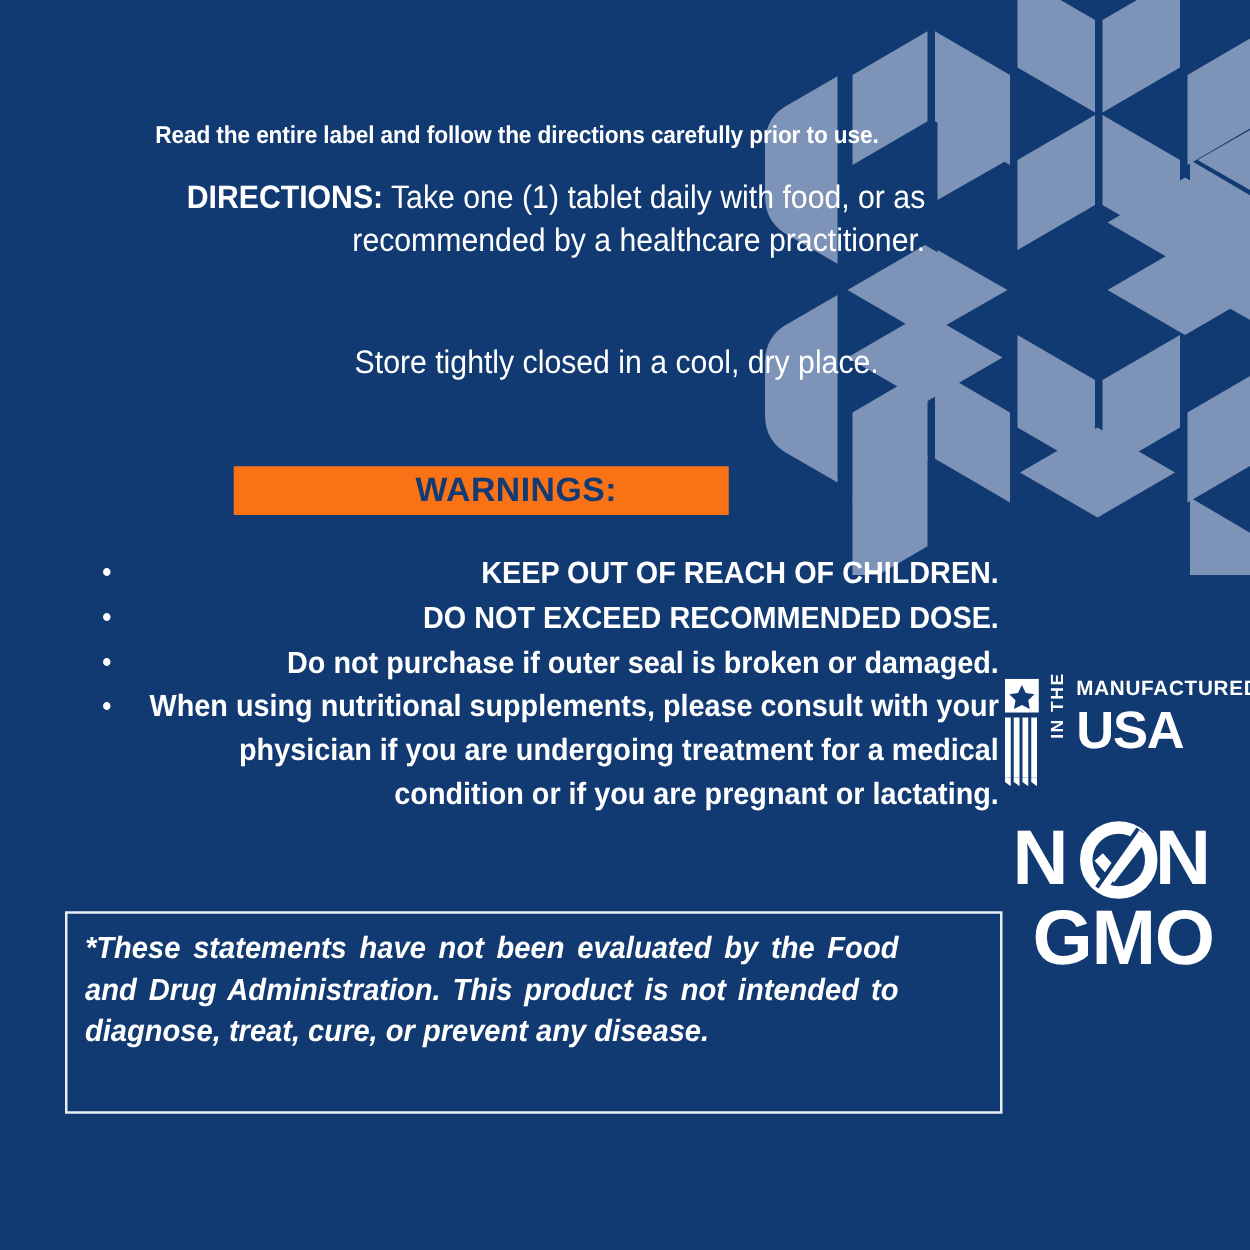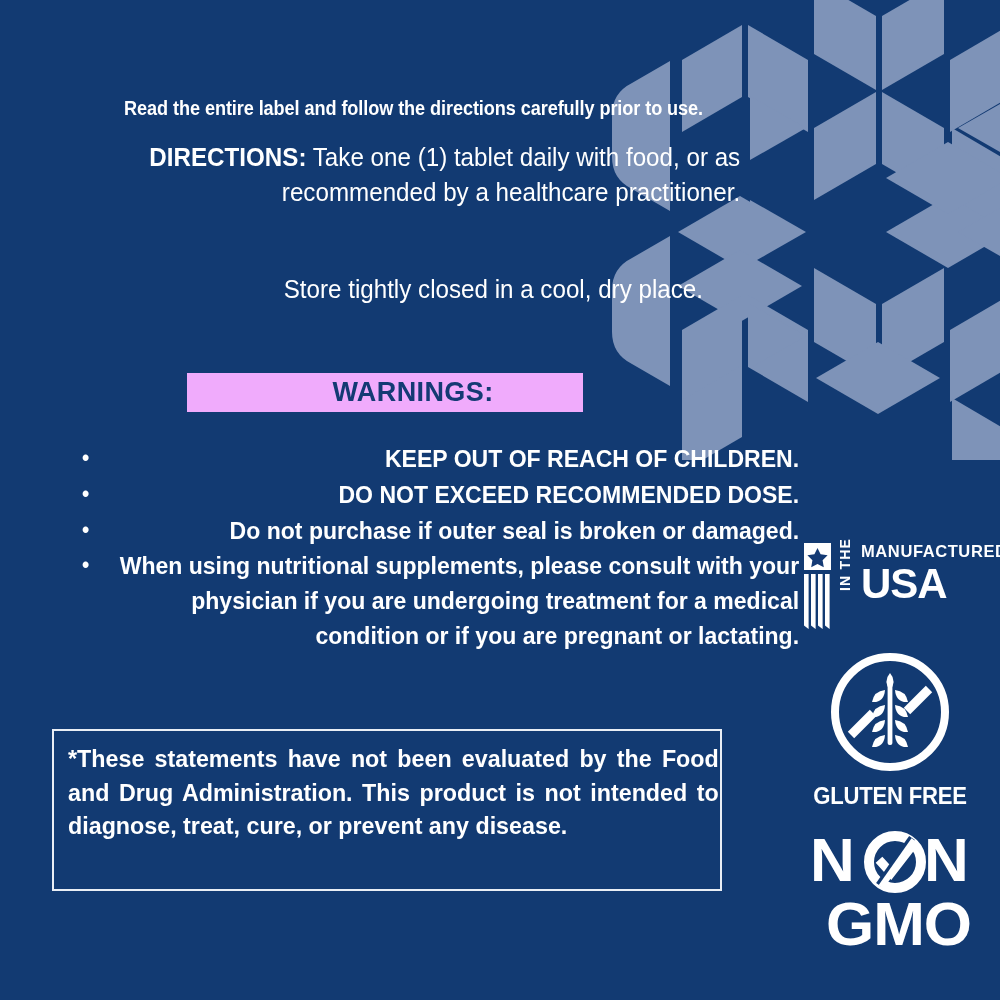--- a/index.html
+++ b/index.html
@@ -68,21 +68,21 @@
     transform-origin: left center;
   }
 
   
   #warnings-banner {
     position: absolute;
     left: 187px;
     top: 373px;
     width: 396px;
     height: 39px;
-    background: #f0abfc;
+    background: #f97316;
     display: flex;
     align-items: center;
     justify-content: center;
     padding-left: 56px;
     box-sizing: border-box;
   }
   #warnings-banner span {
     color: #143a74;
     font-size: 27px;
     font-weight: bold;
@@ -118,25 +118,26 @@
     left: 2px;
     top: 0;
     font-size: 22px;
   }
 
   
   #disclaimer-box {
     position: absolute;
     left: 52px;
     top: 729px;
-    width: 670px;
+    width: 750px;
     height: 162px;
     border: 2px solid #e9eef5;
     box-sizing: border-box;
     padding: 11px 28px 0 14px;
+    font-style: italic;
   }
   #disclaimer-box p {
     margin: 0;
     color: #ffffff;
     font-size: 24.5px;
     font-weight: bold;
     line-height: 1.37;
     text-align: justify;
     transform: scaleX(0.95);
     transform-origin: left top;
@@ -315,42 +316,20 @@
       <path d="M18 79 l4.6 0 0 7 -4.6-3.5 z" fill="#ffffff"></path>
       <path d="M25 79 l4.6 0 0 7 -4.6-3.5 z" fill="#ffffff"></path>
     </svg>
     <div id="usa-text">
       <span class="usa-manufactured">MANUFACTURED</span>
       <span id="usa-inthe">IN THE</span>
       <span class="usa-big">USA</span>
     </div>
   </div>
 
-  <div id="badge-gluten">
-    <svg width="126" height="126" viewBox="0 0 126 126" xmlns="http://www.w3.org/2000/svg">
-      <circle cx="63" cy="63" r="55" fill="none" stroke="#ffffff" stroke-width="8"></circle>
-
-      <g fill="#ffffff">
-        <rect x="60.6" y="30" width="4.8" height="66" rx="2"></rect>
-        <path d="M63 24 q7 8 0 18 q-7-10 0-18 z"></path>
-        <path d="M58 41 q-11 1 -13 12 q12 1 13-12 z"></path>
-        <path d="M68 41 q11 1 13 12 q-12 1 -13-12 z"></path>
-        <path d="M58 56 q-11 1 -13 12 q12 1 13-12 z"></path>
-        <path d="M68 56 q11 1 13 12 q-12 1 -13-12 z"></path>
-        <path d="M58 71 q-11 1 -13 12 q12 1 13-12 z"></path>
-        <path d="M68 71 q11 1 13 12 q-12 1 -13-12 z"></path>
-        <path d="M58 86 q-11 1 -13 12 q12 1 13-12 z"></path>
-        <path d="M68 86 q11 1 13 12 q-12 1 -13-12 z"></path>
-      </g>
-
-      <path d="M24 86 L46 64" stroke="#ffffff" stroke-width="9" stroke-linecap="butt" fill="none"></path>
-      <path d="M80 62 L102 40" stroke="#ffffff" stroke-width="9" stroke-linecap="butt" fill="none"></path>
-    </svg>
-    <span id="gluten-label">GLUTEN FREE</span>
-  </div>
 
   <div id="badge-nongmo">
     <svg width="180" height="126" viewBox="0 0 180 126" xmlns="http://www.w3.org/2000/svg">
       <g fill="#ffffff" font-family="Liberation Sans, sans-serif" font-weight="bold">
         <text x="10" y="56" font-size="62" letter-spacing="-1">N</text>
         <text x="124" y="56" font-size="62" letter-spacing="-1">N</text>
         <text x="26" y="120" font-size="62" letter-spacing="-1">GMO</text>
       </g>
 
       <circle cx="95" cy="37" r="26" fill="none" stroke="#ffffff" stroke-width="10"></circle>

